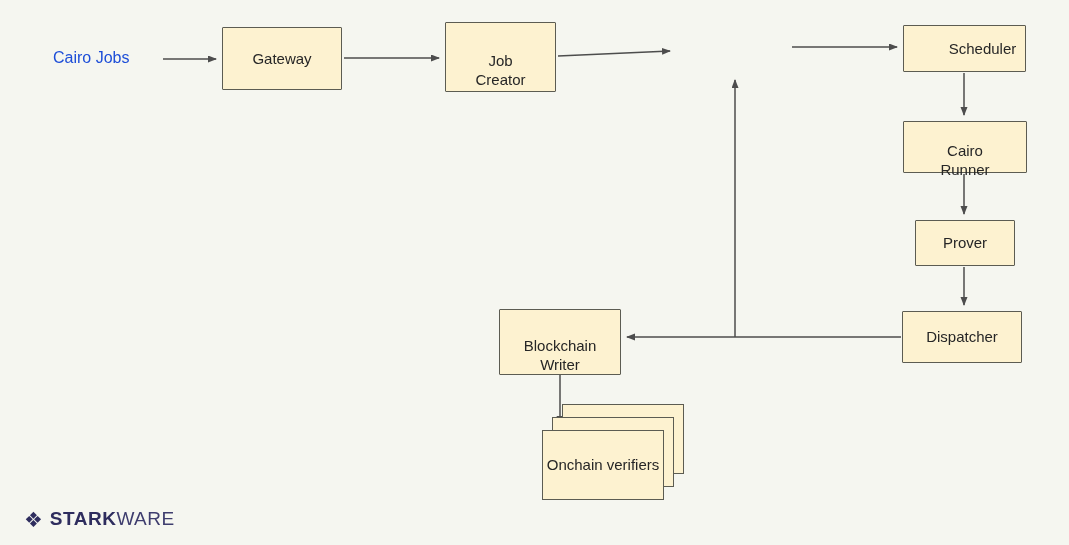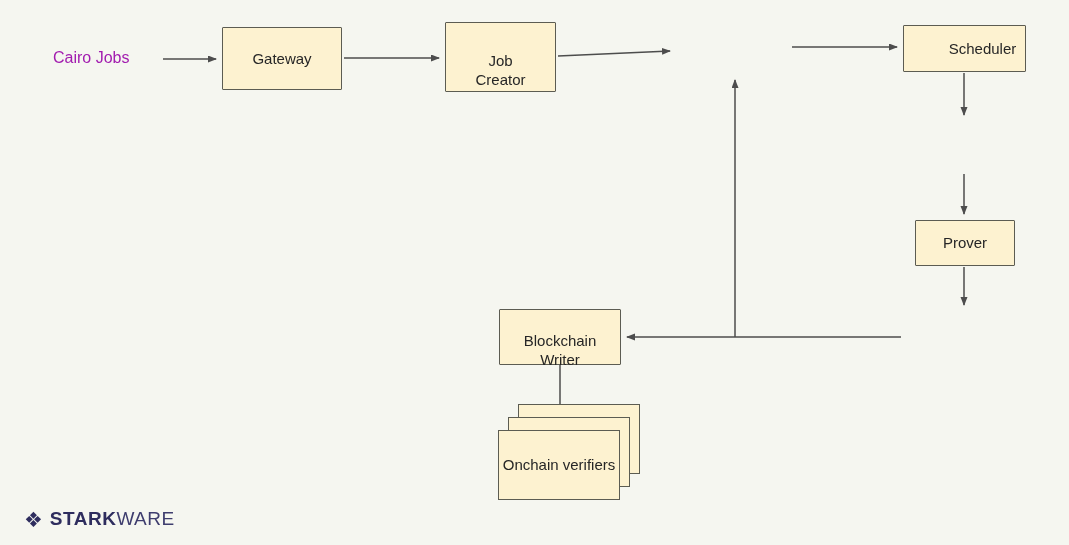--- a/index.html
+++ b/index.html
@@ -45,38 +45,39 @@
     text-align: center;
     font-size: 15px;
     line-height: 1.3;
     color: #262626;
   }
   .node .lbl { display: inline-block; }
   .node .lbl.narrow { max-width: 74px; margin-top: 26px; }
   .free-label {
     position: absolute;
     font-size: 16px;
-    color: #a21caf;
+    color: #1d4ed8;
     white-space: nowrap;
   }
   
   .n-gateway            { left: 222px; top: 27px;  width: 120px; height: 63px; }
   .n-job-creator        { left: 445px; top: 22px;  width: 111px; height: 70px; }
   .n-validator          { left: 676px; top: 27px;  width: 115px; height: 47px; }
   .n-scheduler          { left: 903px; top: 25px;  width: 123px; height: 47px; padding-left: 36px; }
   .n-cairo-runner       { left: 903px; top: 121px; width: 124px; height: 52px; }
   .n-prover             { left: 915px; top: 220px; width: 100px; height: 46px; }
   .n-dispatcher         { left: 902px; top: 311px; width: 120px; height: 52px; }
-  .n-blockchain-writer  { left: 499px; top: 309px; width: 122px; height: 56px; }
+  .n-blockchain-writer  { left: 499px; top: 309px; width: 122px; height: 66px; }
   .stack-card {
     position: absolute;
     box-sizing: border-box;
     width: 122px; height: 70px;
     background: var(--node-fill, #fdf2d0);
     border: 1px solid var(--node-border, #5c5c52);
+    margin-left: 44px;
   }
   .stack-back   { left: 518px; top: 404px; }
   .stack-middle { left: 508px; top: 417px; }
   .stack-front  {
     left: 498px; top: 430px;
     display: flex; align-items: center; justify-content: center;
     text-align: center; font-size: 15px; line-height: 1.3; color: #262626;
   }
   .brand {
     position: absolute;
@@ -129,25 +130,31 @@
 
   <div class="node n-job-creator">
     <span class="lbl narrow">Job Creator</span>
   </div>
 
 
   <div class="node n-scheduler">
     <span class="lbl">Scheduler</span>
   </div>
 
+  <div class="node n-cairo-runner">
+    <span class="lbl narrow">Cairo Runner</span>
+  </div>
 
   <div class="node n-prover">
     <span class="lbl">Prover</span>
   </div>
 
+  <div class="node n-dispatcher">
+    <span class="lbl">Dispatcher</span>
+  </div>
 
   <div class="node n-blockchain-writer">
     <span class="lbl narrow">Blockchain Writer</span>
   </div>
 
   <div class="stack-card stack-back"></div>
   <div class="stack-card stack-middle"></div>
   <div class="stack-card stack-front">
     <span class="lbl narrow">Onchain verifiers</span>
   </div>

